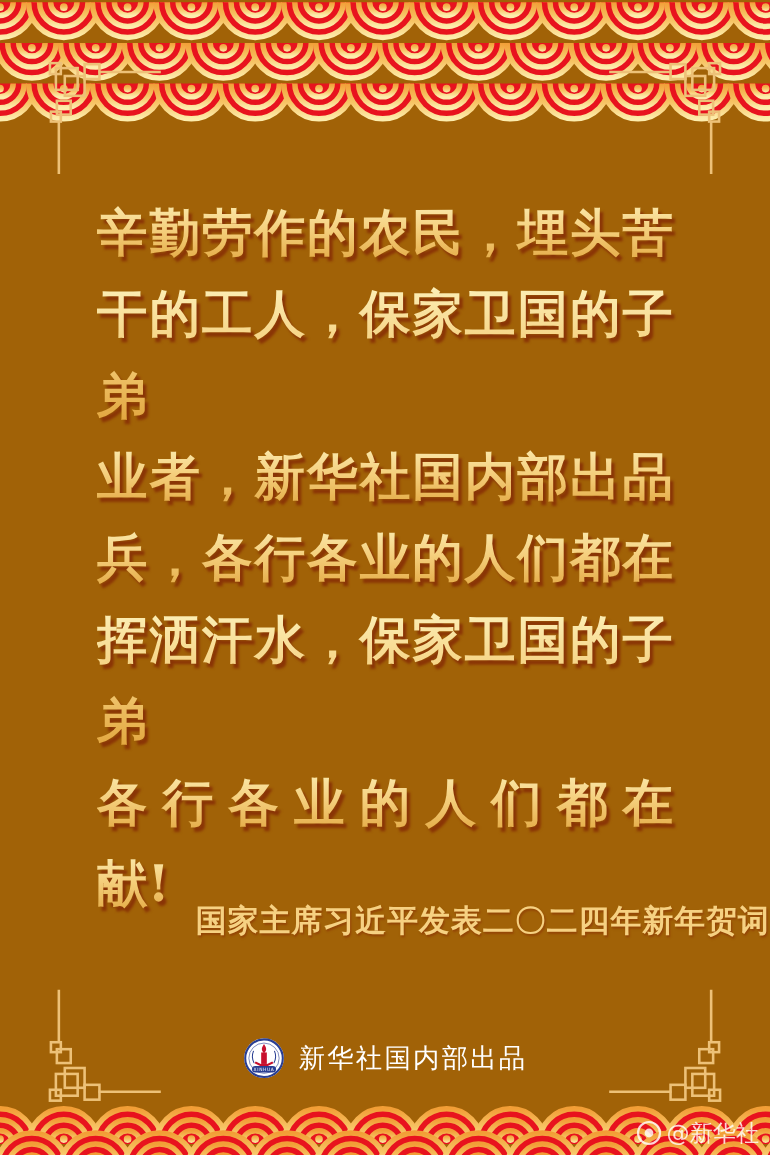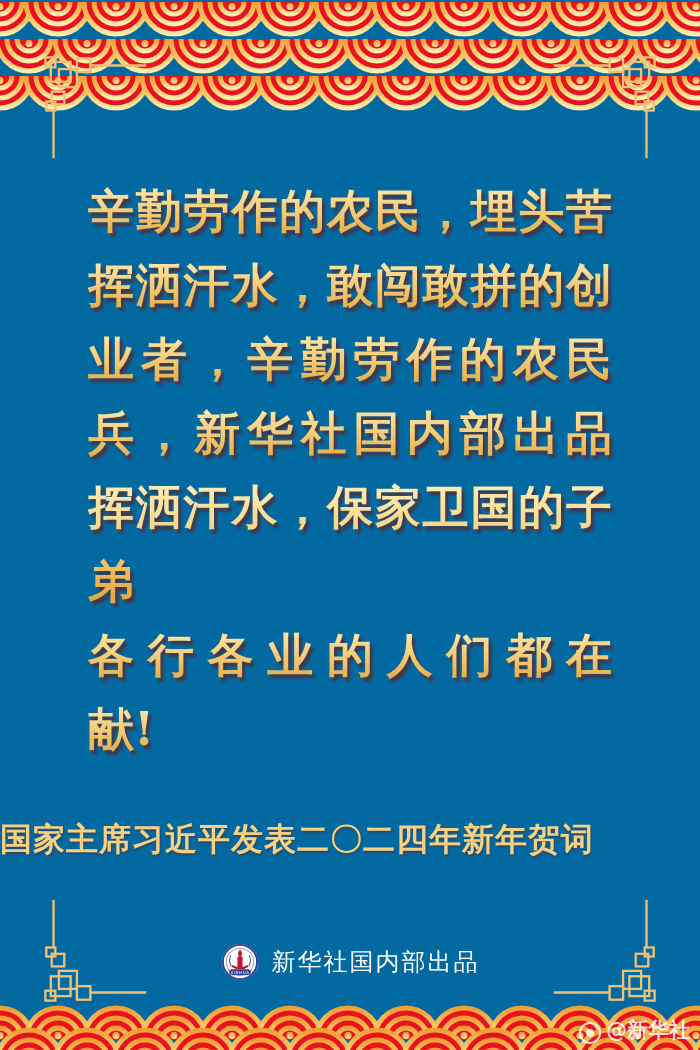--- a/index.html
+++ b/index.html
@@ -1,18 +1,18 @@
 <!DOCTYPE html>
 <html><head>
 <meta charset="utf-8">
 <style>
   html,body{margin:0;padding:0;background:#555;}
   .poster{
     position:relative;width:700px;height:1050px;overflow:hidden;
-    background:#0369a1;
+    background:#a16207;
     font-family:"DejaVu Sans","Liberation Sans",sans-serif;
   }
   
   .cloud{position:absolute;left:0;width:700px;display:block;}
   #cloudTop{top:0;height:130px;}
   #cloudBottom{bottom:0;height:70px;}
   
   .corner{position:absolute;width:108px;height:108px;}
   .corner.tl{top:52px;left:40px;}
   .corner.tr{top:52px;right:40px;transform:scaleX(-1);}
@@ -26,36 +26,36 @@
     filter:drop-shadow(3px 4px 1px rgba(118,14,4,0.55));
   }
   .qline{
     background:linear-gradient(180deg,#fdf2bd 4%,#f5d07e 46%,#e0a238 96%);
     -webkit-background-clip:text;background-clip:text;color:transparent;
     white-space:nowrap;
   }
   .qline.just{text-align-last:justify;text-align:justify;white-space:normal;}
   
   .caption{
-    position:absolute;top:818px;left:0;width:700px;text-align:left;
-    font-size:32px;font-weight:bold;letter-spacing:1px;color:#f6d182;
+    position:absolute;top:818px;left:0;width:700px;text-align:right;
+    font-size:28px;font-weight:bold;letter-spacing:1px;color:#f6d182;
     text-shadow:1px 2px 2px rgba(120,10,0,0.35);
   }
   
   .credit-row{
     position:absolute;top:940px;left:0;width:700px;height:44px;
     display:flex;align-items:center;justify-content:center;gap:13px;
   }
   .logo{width:38px;height:38px;display:block;}
   .credit-text{color:#ffffff;font-size:24px;letter-spacing:2px;font-weight:500;}
   
   .watermark{
     position:absolute;right:10px;bottom:6px;
-    display:flex;align-items:flex-end;gap:5px;
-    color:rgba(255,255,255,0.82);font-size:21px;font-weight:bold;
+    display:flex;align-items:center;gap:5px;
+    color:rgba(255,255,255,0.82);font-size:21px;font-weight:normal;
   }
   .wm-icon{
     position:relative;width:18px;height:18px;flex:0 0 auto;
     border:2px solid rgba(255,255,255,0.82);border-radius:50%;
   }
   .wm-icon::after{
     content:"";position:absolute;left:5px;top:5px;width:8px;height:8px;
     background:rgba(255,255,255,0.82);border-radius:50%;
   }
 </style>
@@ -611,23 +611,23 @@
     </svg>
   <svg class="corner bl" viewBox="0 0 120 120">
       <use href="#knot"></use>
     </svg>
   <svg class="corner br" viewBox="0 0 120 120">
       <use href="#knot"></use>
     </svg>
 
   <div class="main-text">
     <div class="qline just">辛勤劳作的农民，埋头苦</div>
-    <div class="qline just">挥洒汗水，敢闯敢拼的创</div>
-    <div class="qline just">业者，辛勤劳作的农民</div>
-    <div class="qline just">兵，新华社国内部出品</div>
+    <div class="qline just">干的工人，保家卫国的子弟</div>
+    <div class="qline just">业者，新华社国内部出品</div>
+    <div class="qline just">兵，各行各业的人们都在</div>
     <div class="qline just">挥洒汗水，保家卫国的子弟</div>
     <div class="qline just">各行各业的人们都在</div>
     <div class="qline">献!</div>
   </div>
 
   <div class="caption">国家主席习近平发表二〇二四年新年贺词</div>
 
   <div class="credit-row">
     <svg class="logo" viewBox="0 0 40 40">
       <circle cx="20" cy="20" r="19" fill="#ffffff"></circle>

